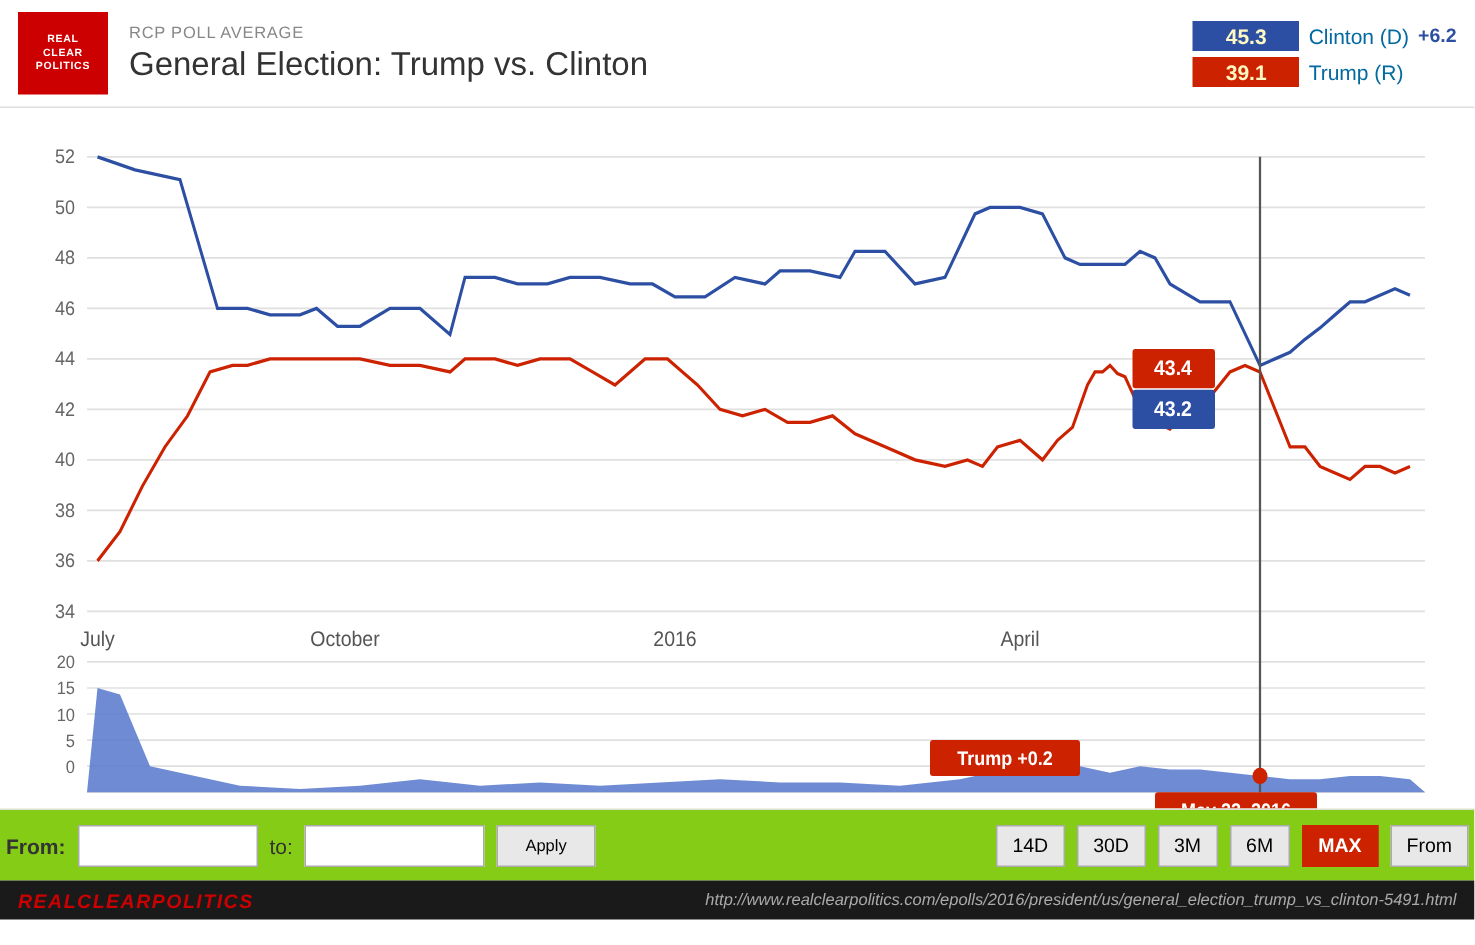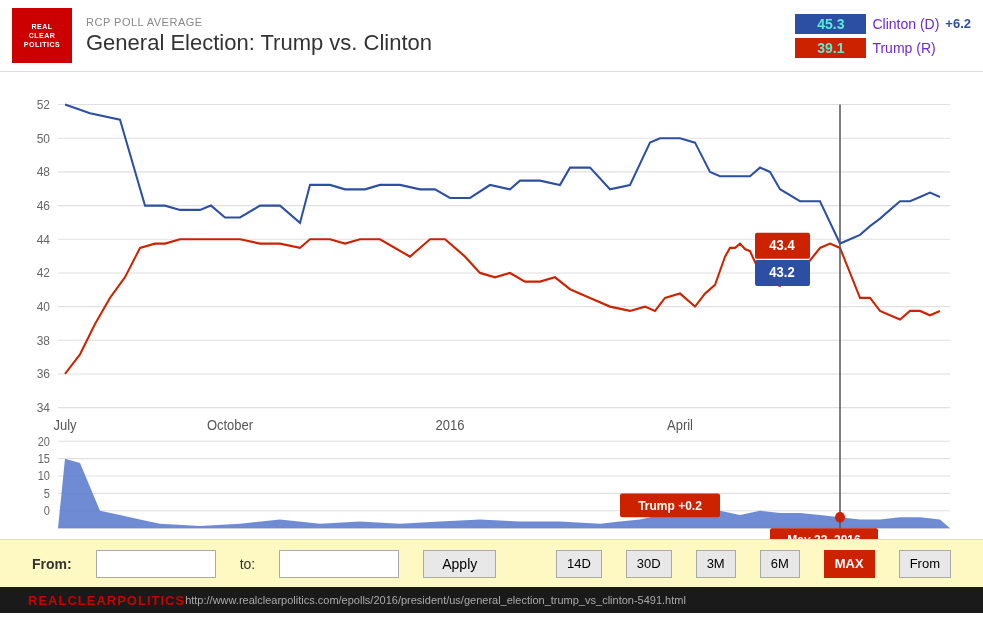--- a/index.html
+++ b/index.html
@@ -10,41 +10,41 @@
     
     .header { display: flex; align-items: center; padding: 8px 12px; border-bottom: 1px solid #ddd; background: #fff; height: 72px; }
     .logo { width: 60px; height: 55px; margin-right: 14px; flex-shrink: 0; }
     .logo-inner { width: 60px; height: 55px; background: #cc0000; display: flex; flex-direction: column; align-items: center; justify-content: center; }
     .logo-top { font-size: 7px; color: #fff; font-weight: bold; letter-spacing: 0.5px; line-height: 1.3; text-align: center; }
     .header-title-section { flex: 1; }
     .header-subtitle { font-size: 11px; color: #888; text-transform: uppercase; letter-spacing: 0.5px; }
     .header-title { font-size: 22px; color: #333; font-weight: normal; margin-top: 2px; }
     .legend { display: flex; flex-direction: column; gap: 4px; margin-left: auto; }
     .legend-item { display: flex; align-items: center; gap: 6px; }
-    .legend-badge { padding: 2px 22px; color: #5eead4; font-size: 14px; font-weight: bold; min-width: 42px; text-align: center; }
+    .legend-badge { padding: 2px 22px; color: #fef9c3; font-size: 14px; font-weight: bold; min-width: 42px; text-align: center; }
     .legend-badge.blue { background: #2c4fa3; }
     .legend-badge.red { background: #cc2200; }
-    .legend-name { font-size: 14px; color: #6d28d9; }
+    .legend-name { font-size: 14px; color: #0369a1; }
     .legend-diff { font-size: 13px; color: #2c4fa3; font-weight: bold; }
 
     
     .chart-area { flex: 1; position: relative; background: #fff; overflow: hidden; }
 
     
-    .controls { height: 48px; display: flex; align-items: center; padding: 0 32px; gap: 24px; border-top: 1px solid #ddd; background: #fef9c3; }
+    .controls { height: 48px; display: flex; align-items: center; padding: 0 4px; gap: 8px; border-top: 1px solid #ddd; background: #84cc16; }
     .controls-label { font-size: 14px; color: #333; font-weight: bold; }
     .controls-input { border: 1px solid #aaa; padding: 4px 8px; font-size: 13px; width: 120px; height: 28px; }
     .controls-to { font-size: 14px; color: #333; }
-    .apply-btn { background: #e8e8e8; border: 1px solid #aaa; padding: 4px 18px; font-size: 14px; cursor: pointer; height: 28px; }
+    .apply-btn { background: #e8e8e8; border: 1px solid #aaa; padding: 4px 18px; font-size: 11px; cursor: pointer; height: 28px; }
     .time-btn { background: #e8e8e8; border: 1px solid #aaa; padding: 4px 10px; font-size: 13px; cursor: pointer; height: 28px; min-width: 36px; }
     .time-btn.active { background: #cc2200; color: #fff; border-color: #cc2200; font-weight: bold; }
     .spacer { flex: 1; }
 
     
-    .footer { height: 26px; display: flex; align-items: center; padding: 0 28px; background: #1a1a1a; }
+    .footer { height: 26px; display: flex; align-items: center; justify-content: space-between; padding: 0 12px; background: #1a1a1a; font-style: italic; }
     .footer-brand { color: #cc0000; font-size: 13px; font-weight: bold; letter-spacing: 1px; }
     .footer-url { color: #aaa; font-size: 11px; }
 
     
     .chart-svg { width: 100%; height: 100%; }
   </style>
 </head>
 <body>
 
 <div class="container">

